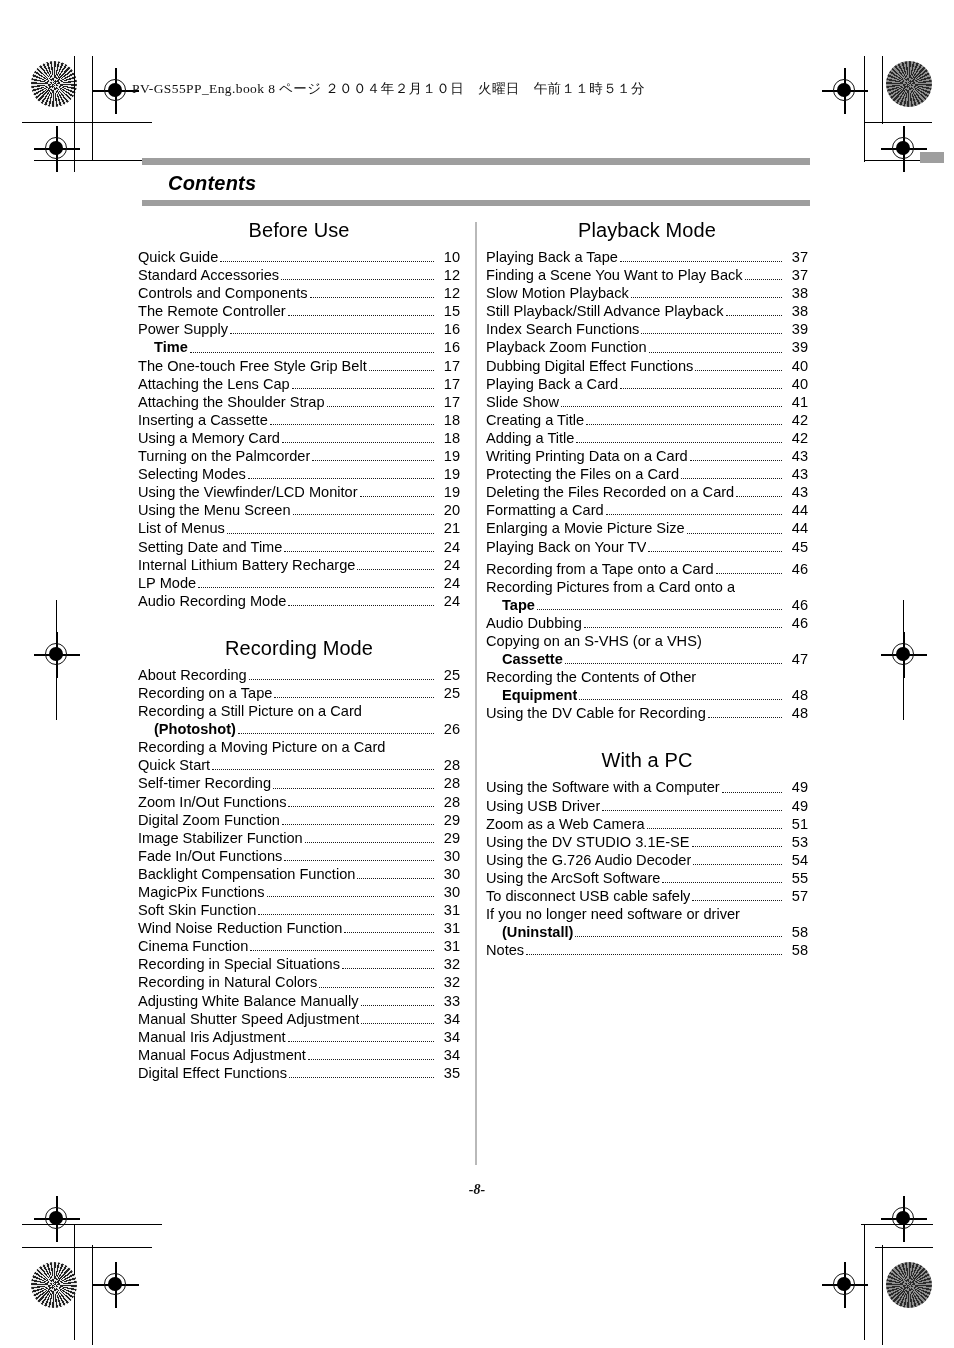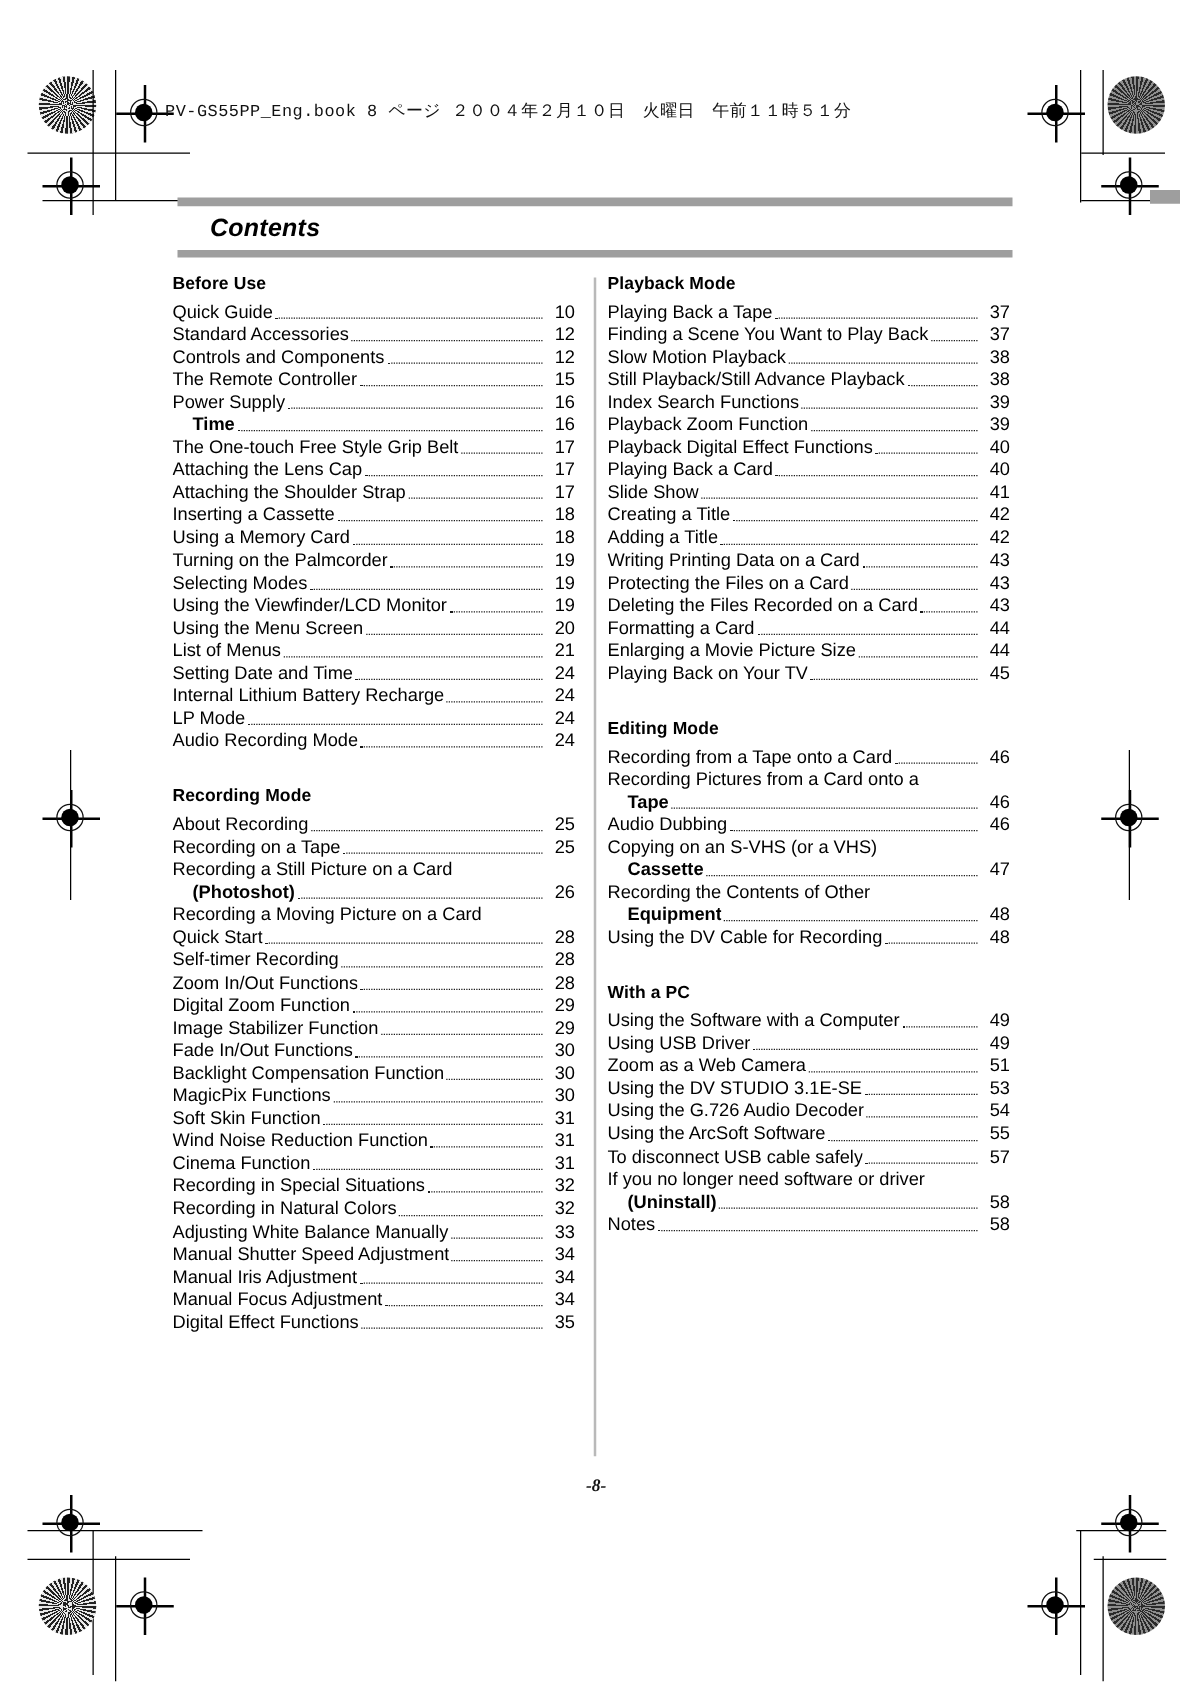--- a/index.html
+++ b/index.html
@@ -68,21 +68,21 @@
     background: #000;
   }
   .crop-h { height: 1.3px; }
   .crop-v { width: 1.3px; }
 
   
   .book-header {
     position: absolute;
     left: 132px;
     top: 80px;
-    font-family: Liberation Mono, monospace;
+    font-family: Liberation Serif, serif;
     font-size: 13.5px;
     letter-spacing: 0.4px;
     white-space: nowrap;
     color: #111;
   }
 
   
   .title-block {
     position: absolute;
     left: 142px;
@@ -129,23 +129,23 @@
     top: 222px;
     width: 2px;
     height: 943px;
     background: #b9b9b9;
   }
 
   .section {
     margin-bottom: 4px;
   }
   .section-heading {
-    text-align: left;
-    font-weight: bold;
-    font-size: 14px;
+    text-align: center;
+    font-weight: normal;
+    font-size: 20px;
     line-height: 1.25;
     padding: 4px 0 5px 0;
     letter-spacing: 0.1px;
   }
   .section + .section .section-heading {
     padding-top: 22px;
   }
 
   
   .toc-entry {
@@ -546,21 +546,21 @@
           <span class="label">Index Search Functions</span>
           <span class="leader"></span>
           <span class="page">39</span>
         </div>
         <div class="toc-entry">
           <span class="label">Playback Zoom Function</span>
           <span class="leader"></span>
           <span class="page">39</span>
         </div>
         <div class="toc-entry">
-          <span class="label">Playback Digital Effect Functions</span>
+          <span class="label">Dubbing Digital Effect Functions</span>
           <span class="leader"></span>
           <span class="page">40</span>
         </div>
         <div class="toc-entry">
           <span class="label">Playing Back a Card</span>
           <span class="leader"></span>
           <span class="page">40</span>
         </div>
         <div class="toc-entry">
           <span class="label">Slide Show</span>
@@ -602,21 +602,20 @@
           <span class="leader"></span>
           <span class="page">44</span>
         </div>
         <div class="toc-entry">
           <span class="label">Playing Back on Your TV</span>
           <span class="leader"></span>
           <span class="page">45</span>
         </div>
       </div>
       <div class="section">
-        <div class="section-heading">Editing Mode</div>
         <div class="toc-entry">
           <span class="label">Recording from a Tape onto a Card</span>
           <span class="leader"></span>
           <span class="page">46</span>
         </div>
         <div class="toc-entry nopage">
           <span class="label">Recording Pictures from a Card onto a</span>
         </div>
         <div class="toc-entry cont">
           <span class="label">Tape</span>

